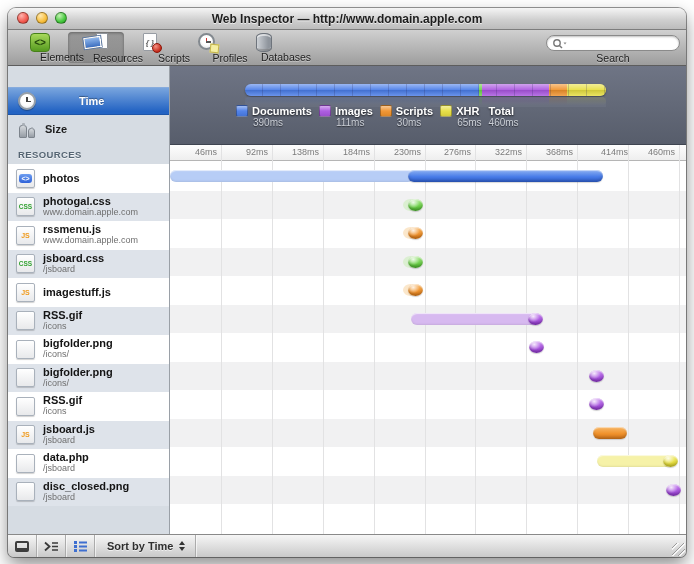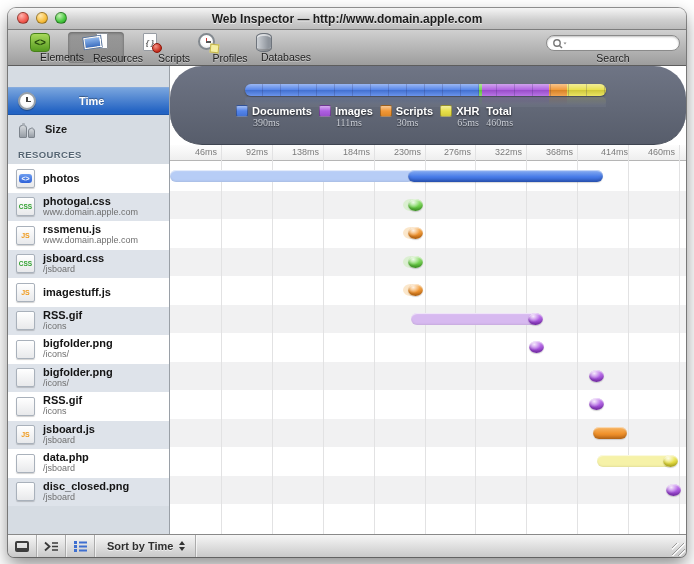--- a/index.html
+++ b/index.html
@@ -90,37 +90,37 @@
   .doc-icon.css .doc-tag { font-size:6.5px; color:#33a233; }
   .doc-icon.js .doc-tag { font-size:7px; color:#ef9a1d; }
   .doc-icon.html .doc-tag { font-size:7px; color:#fff; background:linear-gradient(#6d9df0,#2f62d8); border-radius:3px; padding:1px 2px; }
   .res-text { display:flex; flex-direction:column; justify-content:center; line-height:11px; min-width:0; }
   .res-name { font-size:11px; font-weight:bold; color:#141414; white-space:nowrap; }
   .res-sub { font-size:9px; color:#6f6f6f; white-space:nowrap; }
 
   
   .main { flex:1; display:flex; flex-direction:column; min-width:0; background:#fff; }
   .summary { height:79px; flex:0 0 79px; position:relative; background:linear-gradient(#6f7585,#575d6b);
-    border-bottom:1px solid #3e4450;border-radius:32px; }
+    border-bottom:1px solid #3e4450; }
   .sum-bar { position:absolute; left:75px; top:18px; width:361px; height:12px; border-radius:6px; display:flex;
     overflow:hidden; box-shadow:0 1px 2px rgba(0,0,0,.35); }
   .sum-seg { height:100%; background-image:linear-gradient(rgba(255,255,255,.45),rgba(255,255,255,.08) 48%,rgba(0,0,0,.10) 52%,rgba(255,255,255,.18)); }
   .sum-gloss { position:absolute; left:75px; top:18px; width:361px; height:12px; border-radius:6px; pointer-events:none;
     background:repeating-linear-gradient(90deg, rgba(255,255,255,0) 0 17px, rgba(40,40,90,.22) 17px 18px); }
   .sum-reflect { position:absolute; left:75px; top:31px; width:361px; height:9px; border-radius:5px; display:flex;
     overflow:hidden; opacity:.22; filter:blur(.7px); transform:scaleY(-1); }
   .sum-reflect-fade { position:absolute; left:75px; top:31px; width:361px; height:10px;
     background:linear-gradient(rgba(105,111,126,.25), #696f7e 85%); }
   .legend { position:absolute; left:66px; top:39px; display:flex; gap:7px; }
   .leg-item { display:flex; flex-direction:column; }
   .leg-top { display:flex; align-items:center; gap:4px; }
   .swatch { width:12px; height:12px; border-radius:2px; border:1px solid rgba(0,0,0,.3);
     background-image:linear-gradient(rgba(255,255,255,.5),rgba(255,255,255,.05) 50%,rgba(0,0,0,.08)); }
   .leg-label { font-size:11px; font-weight:bold; color:#fff; text-shadow:0 1px 2px rgba(0,0,0,.8); }
-  .leg-val { font-size:10px; color:#c9cdd5; text-shadow:0 1px 1px rgba(0,0,0,.5); margin-left:17px; line-height:12px;font-family:Liberation Serif, serif; }
+  .leg-val { font-size:10px; color:#c9cdd5; text-shadow:0 1px 1px rgba(0,0,0,.5); margin-left:17px; line-height:12px; }
   .leg-item.no-swatch .leg-val { margin-left:0; }
 
   .main-lower { flex:1; position:relative; background:#fff; min-height:0; }
   .ruler-bg { position:absolute; left:0; right:0; top:0; height:16px; background:linear-gradient(#fdfdfd,#eeeeee);
     border-bottom:1px solid #b5b5b5; }
   .stripe { position:absolute; left:0; right:0; height:28.5px; background:#f1f1f2; }
   .grid-line { position:absolute; top:0; bottom:0; width:1px; background:#e2e2e3; }
   .tick-label { position:absolute; top:2px; width:52px; text-align:right; font-size:9px; color:#7b7b7b; z-index:3; }
   .rows-layer { position:absolute; left:0; right:0; top:17px; z-index:2; }
   .t-row { height:28.5px; position:relative; }

